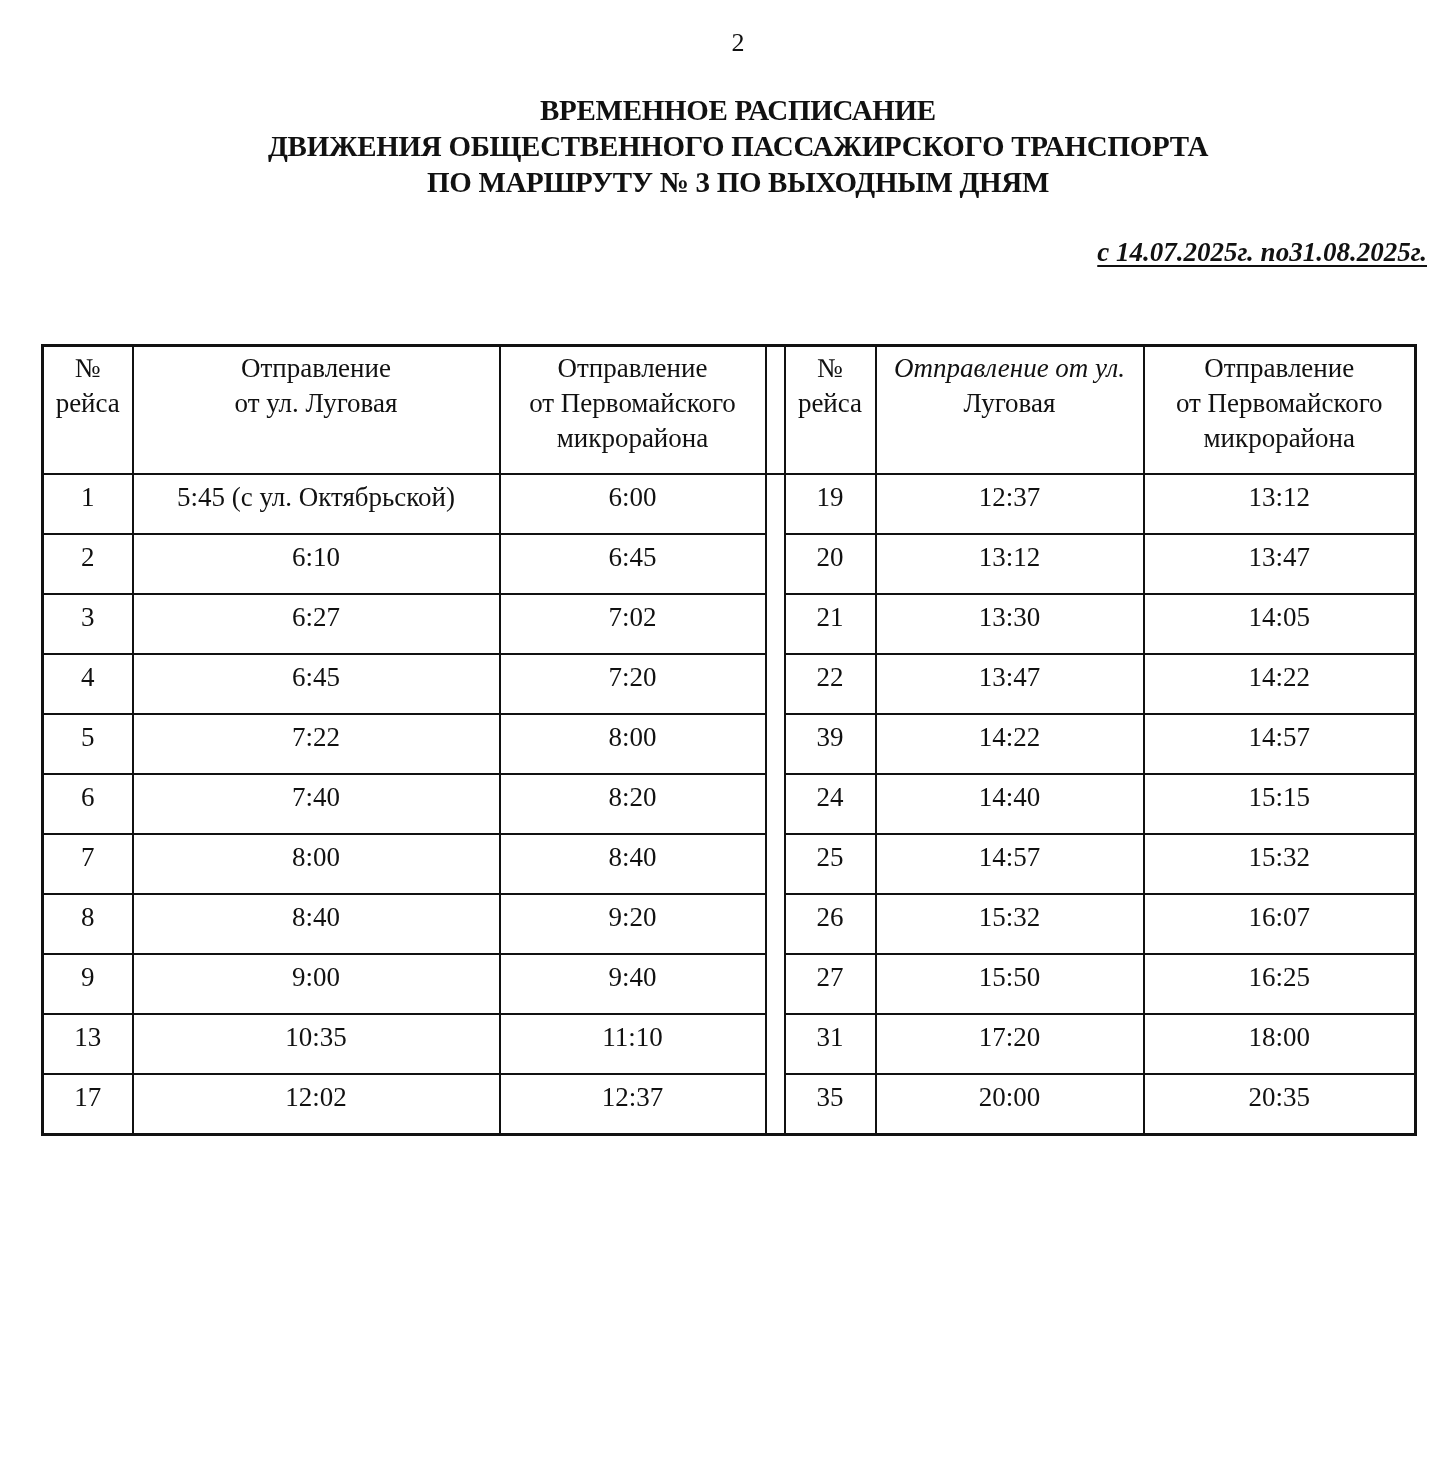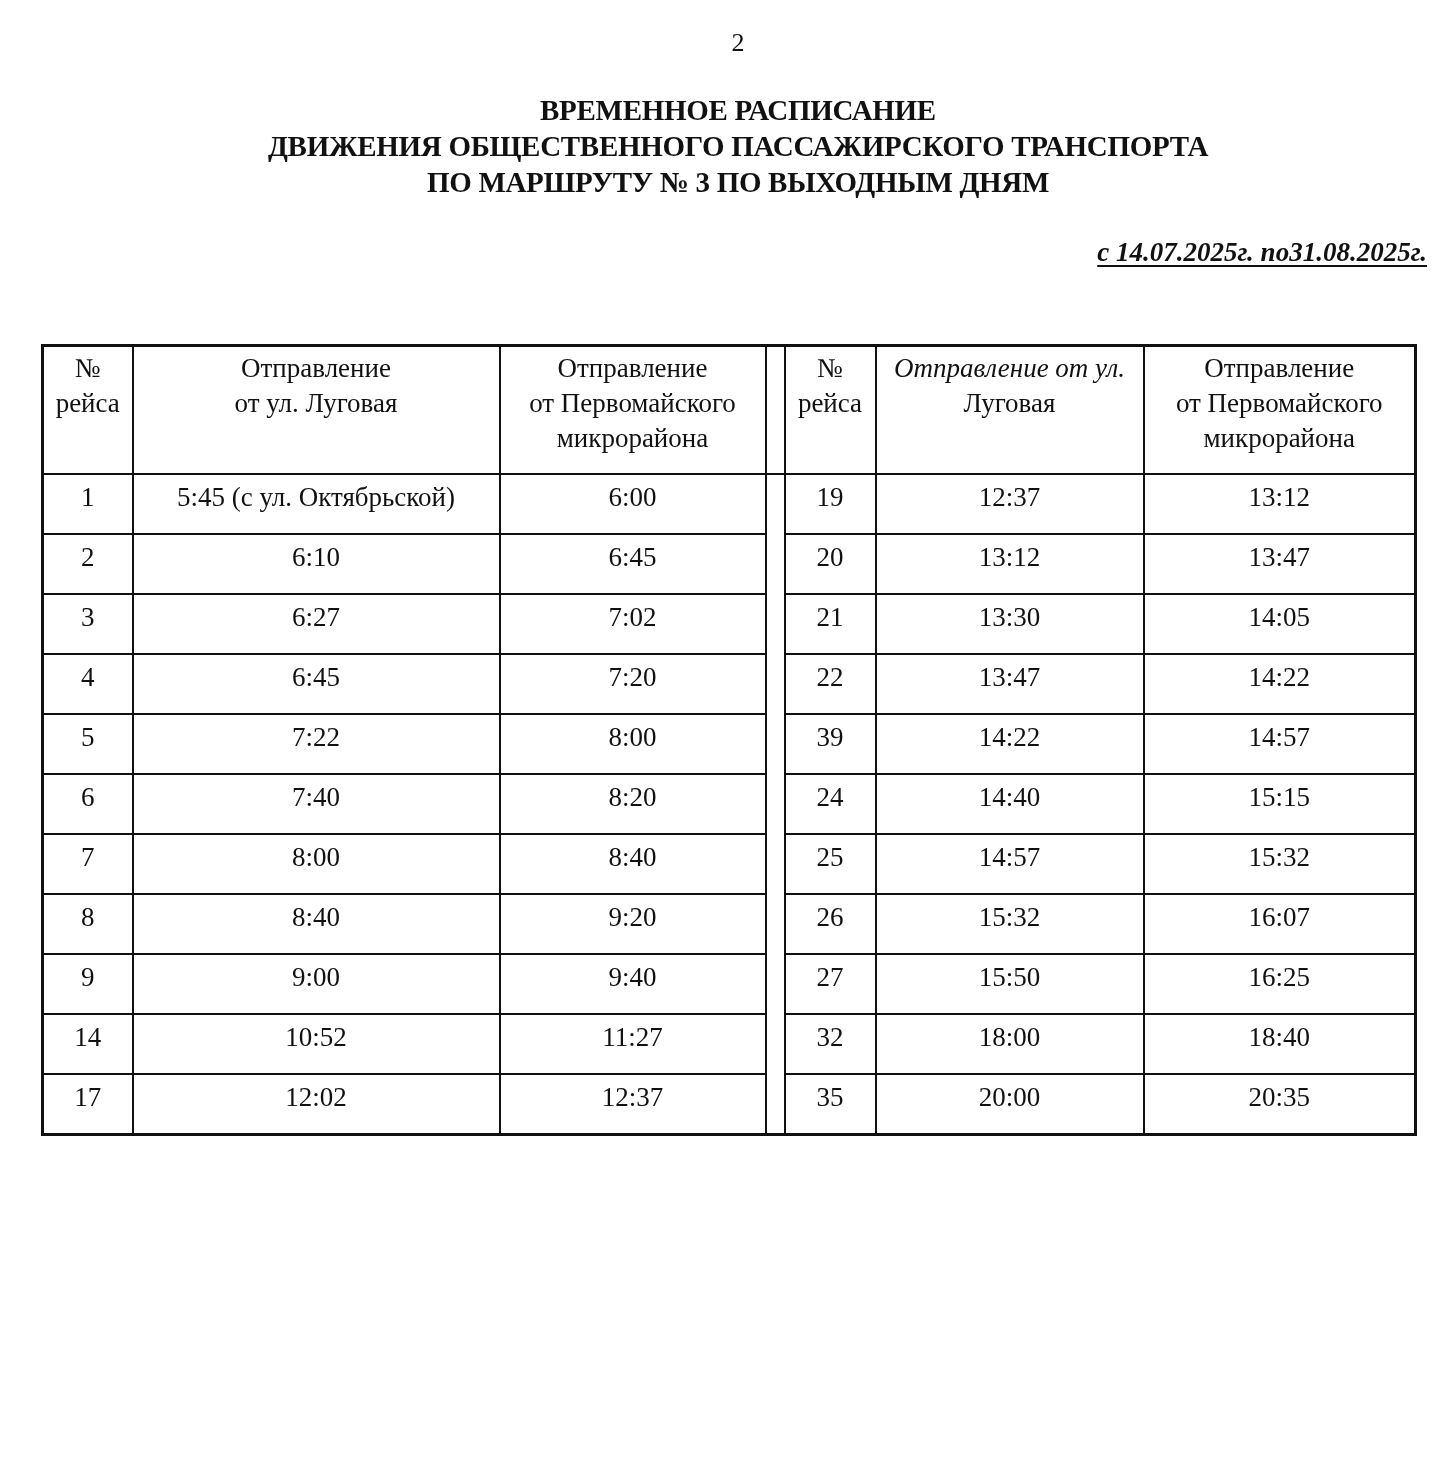--- a/index.html
+++ b/index.html
@@ -220,27 +220,27 @@
       <tr>
         <td>9</td>
         <td>9:00</td>
         <td>9:40</td>
         <td class="spacer"></td>
         <td>27</td>
         <td>15:50</td>
         <td>16:25</td>
       </tr>
       <tr>
-        <td>14</td>
-        <td>10:52</td>
-        <td>11:27</td>
-        <td class="spacer"></td>
-        <td>32</td>
+        <td>13</td>
+        <td>10:35</td>
+        <td>11:10</td>
+        <td class="spacer"></td>
+        <td>31</td>
+        <td>17:20</td>
         <td>18:00</td>
-        <td>18:40</td>
       </tr>
       <tr>
         <td>17</td>
         <td>12:02</td>
         <td>12:37</td>
         <td class="spacer"></td>
         <td>35</td>
         <td>20:00</td>
         <td>20:35</td>
       </tr>

